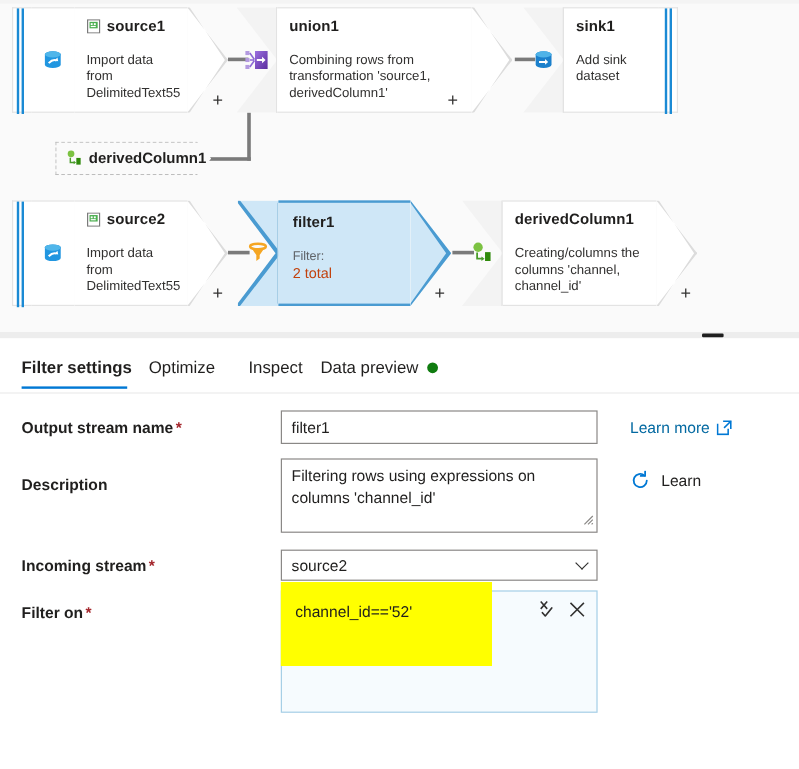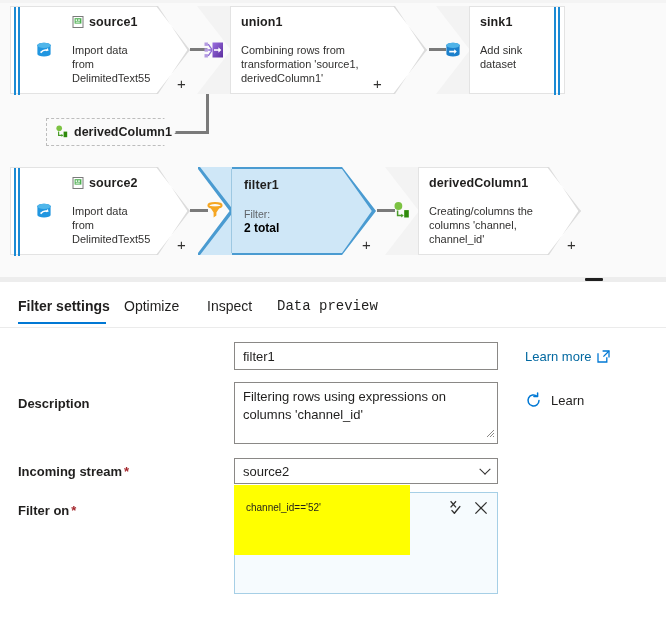--- a/index.html
+++ b/index.html
@@ -38,21 +38,21 @@
     display:flex; align-items:center; justify-content:center;
   }
   .body-cell {
     position:absolute; top:0; height:88px; background:#ffffff;
     border:1px solid #e3e3e3; border-left:none; border-right:none;
     padding:8px 10px 0 10px;
   }
   .node-title { font-size:12.5px; color:#201f1e; font-weight:600; letter-spacing:.1px; display:flex; align-items:center; gap:5px;}
   .node-sub { font-size:11px; color:#323130; line-height:14px; margin-top:14px; }
   .node-sub.small { font-size:10.5px; color:#5f6368; margin-top:16px; line-height:13px;}
-  .node-sub.small b { display:block; font-size:12px; color:#000000; font-weight:700; margin-top:1px;}
+  .node-sub.small b { display:block; font-size:12px; color:#c2410c; font-weight:400; margin-top:1px;}
 
   
   .chev-out {
     position:absolute; top:0; width:34px; height:88px;
     background:#ffffff; border:1px solid #e3e3e3; border-left:none;
     clip-path: polygon(0 0, 0 100%, 1px 100%, 100% 50%, 1px 0);
   }
   .chev-out-line {
     position:absolute; top:0; width:34px; height:88px;
     clip-path: polygon(0 0, 100% 50%, 0 100%, 2px 100%, calc(100% - 2.6px) 50%, 2px 0);
@@ -159,21 +159,21 @@
   .reset-row {
     position:absolute; display:flex; align-items:center; gap:9px;
     font-size:13px; color:#201f1e; cursor:pointer; white-space:nowrap;
   }
 
   
   .expr-box {
     position:absolute; background:#f6fbfe; border:1px solid #a6cfe6;
   }
   .expr-text {
-    position:absolute; left:12px; top:9px; font-size:10px; color:#201f1e;
+    position:absolute; left:12px; top:9px; font-size:13px; color:#201f1e;
     font-family:"Liberation Sans", sans-serif; white-space:pre;
   }
   .expr-caret { position:absolute; width:1px; background:#dfe9ef; }
   .expr-icons { position:absolute; display:flex; gap:10px; align-items:center; }
   .expr-icons span { cursor:pointer; line-height:0; }
 
   .highlight {
     position:absolute; background:#ffff00; pointer-events:none;
   }
 </style>
@@ -388,27 +388,30 @@
       <div class="tab active" style="left:18px; width:88px;">
         <span>Filter settings</span>
         <div class="ul"></div>
       </div>
       <div class="tab" style="left:124px; width:65px;">
         <span>Optimize</span>
       </div>
       <div class="tab" style="left:207px; width:53px;">
         <span>Inspect</span>
       </div>
-      <div class="tab" style="left:277px; width:105px;font-family:Liberation Mono, monospace;">
+      <div class="tab" style="left:267px; width:105px;">
         <span>Data preview</span>
         <span class="dot"></span>
       </div>
     </div>
     <div class="tabs-sep"></div>
 
+    <div class="lbl" style="left:18px; top:67px;">
+      <span>Output stream name</span><span class="req">*</span>
+    </div>
     <input class="tbox" style="left: 234px; top: 60px; width: 264px; height: 28px;" value="filter1">
     <input class="tbox" style="left: 234px; top: 60px; width: 0px; height: 0px; opacity: 0; pointer-events: none;" placeholder="Enter name">
 
     <a class="link" style="left:525px; top:67px;">
       <span>Learn more</span>
       <svg width="13" height="13" viewBox="0 0 13 13">
         <path d="M1 3.2 V12 H9.8 V7.2" stroke="#0078d4" stroke-width="1.3" fill="none"></path>
         <path d="M5.6 1 H12 V7.4" stroke="#0078d4" stroke-width="1.3" fill="none"></path>
         <path d="M12 1 L6.4 6.6" stroke="#0078d4" stroke-width="1.3" fill="none"></path>
       </svg>

